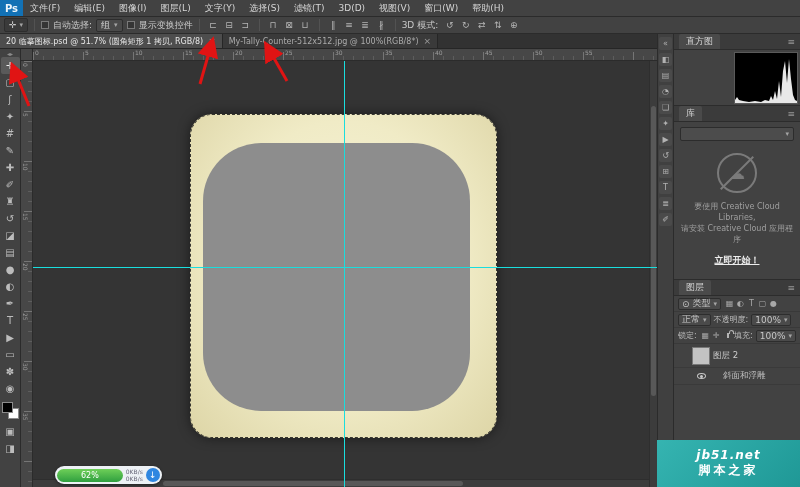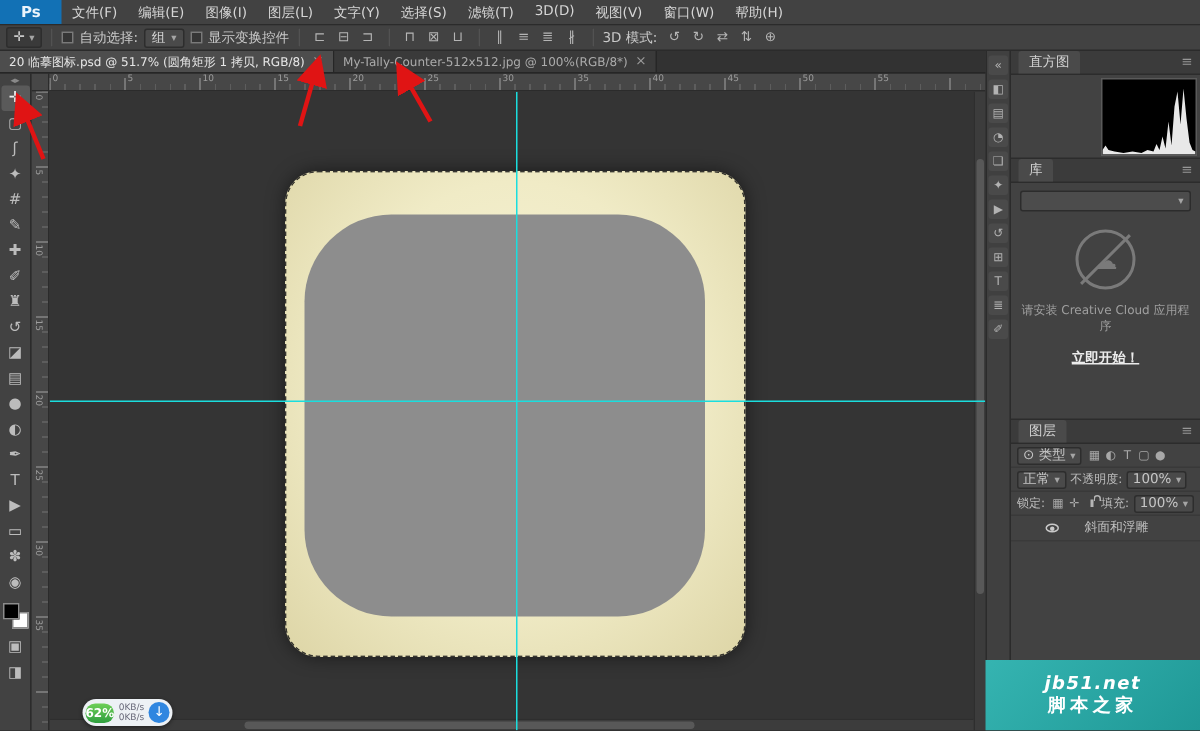--- a/index.html
+++ b/index.html
@@ -1,21 +1,21 @@
 <!DOCTYPE html>
 <html><head>
 <meta charset="utf-8">
 <style>
   *{margin:0;padding:0;box-sizing:border-box}
   body{background:#1e1e1e;font-family:"DejaVu Sans","Liberation Sans",sans-serif}
   .app{position:relative;width:800px;height:487px;background:#3a3a3a;overflow:hidden;color:#ccc;font-size:9px}
 
   
   .menubar{position:absolute;left:0;top:0;width:800px;height:17px;background:#424242;border-bottom:1px solid #2b2b2b;display:flex;align-items:stretch;z-index:12}
-  .ps-logo{width:41px;display:flex;align-items:center;justify-content:center;background:#1271b5;color:#eaf4fb;font-weight:bold;font-size:10px}
+  .ps-logo{width:23px;display:flex;align-items:center;justify-content:center;background:#1271b5;color:#eaf4fb;font-weight:bold;font-size:10px}
   #menu-items{display:flex;align-items:stretch}
   .menu-item{padding:0 7px;display:flex;align-items:center;color:#d6d6d6;font-size:9px;white-space:nowrap;cursor:default}
 
   
   .optionsbar{position:absolute;left:0;top:17px;width:800px;height:17px;background:#424242;border-bottom:1px solid #2b2b2b;display:flex;align-items:center;gap:4px;padding:0 4px;z-index:12}
   .opt-sep{width:1px;height:12px;background:#323232;border-right:1px solid #525252;margin:0 2px}
   .tool-preset{display:flex;align-items:center;gap:3px;padding:1px 4px;background:#3a3a3a;border:1px solid #2d2d2d;border-radius:2px;color:#c9c9c9}
   .checkbox{width:8px;height:8px;border:1px solid #7a7a7a;background:#353535;display:inline-block;flex:none}
   .opt-label{color:#c9c9c9;white-space:nowrap}
   .dropdown{display:flex;align-items:center;gap:4px;background:#4a4a4a;border:1px solid #2d2d2d;border-radius:2px;padding:0 4px;height:13px;color:#d6d6d6}
@@ -106,21 +106,21 @@
   .fxbadge{margin-left:auto;font-style:italic;color:#c4c4c4;font-size:8px}
 
   
   .watermark{position:absolute;left:657px;top:440px;width:143px;height:47px;background:linear-gradient(135deg,#35b4b1,#1f9896);z-index:25;display:flex;flex-direction:column;align-items:center;justify-content:center;color:#fff}
   .wm1{font-size:12px;font-style:italic;font-weight:bold;letter-spacing:1px}
   .wm2{font-size:12px;font-weight:bold;letter-spacing:3px}
 
   
   .dlwidget{position:absolute;left:55px;top:466px;z-index:30}
   .dl-pill{background:#edf1f5;border-radius:11px;display:flex;align-items:center;padding:2px;gap:3px;box-shadow:0 1px 3px rgba(0,0,0,.45)}
-  .dl-green{background:linear-gradient(#6ecf58,#2f9f3f);color:#fff;font-size:8px;font-weight:bold;border-radius:9px;padding:2px 0}
+  .dl-green{background:linear-gradient(#6ecf58,#2f9f3f);color:#fff;font-size:8px;font-weight:normal;border-radius:9px;padding:2px 24px}
   .dl-rates{display:flex;flex-direction:column;font-size:6px;color:#667;line-height:7px}
   .dl-circle{width:14px;height:14px;border-radius:50%;background:#2f86e0;color:#fff;display:flex;align-items:center;justify-content:center;font-size:9px}
 
   
   .arrows{position:absolute;left:0;top:0;z-index:50;pointer-events:none}
 </style>
 </head>
 <body>
 
 <div class="app">
@@ -349,20 +349,21 @@
       <span class="panel-tab">库</span>
       <span class="menu-glyph">≡</span>
     </div>
     <div class="lib-content">
       <div class="lib-select">
         <span class="caret">▾</span>
       </div>
       <div class="cloud-off">
         <span>☁</span>
       </div>
+      <div class="lib-msg">要使用 Creative Cloud Libraries,</div>
       <div class="lib-msg">请安装 Creative Cloud 应用程序</div>
       <span class="lib-link">立即开始！</span>
     </div>
 
     <div class="panel-header">
       <span class="panel-tab">图层</span>
       <span class="menu-glyph">≡</span>
     </div>
     <div class="ctrl-row">
       <div class="mini-select">
@@ -396,20 +397,25 @@
           <div class="f-icon">✛</div>
         </div>
       <span class="lockico"></span>
       <span class="ctrl-label">填充:</span>
       <div class="mini-select">
         <span>100%</span>
         <span class="caret">▾</span>
       </div>
     </div>
     <div id="layer-rows">
+        <div class="lrow">
+          <span class="eyecell"></span>
+          <span class="thumb"></span>
+          <span class="lname">图层 2</span>
+        </div>
         <div class="lrow small" style="padding-left: 21px; gap: 16px;">
           <span class="eyecell">
             <span class="eye">
               <span class="pupil"></span>
             </span>
           </span>
           <span class="lname">斜面和浮雕</span>
         </div>
       </div>
   </div>

